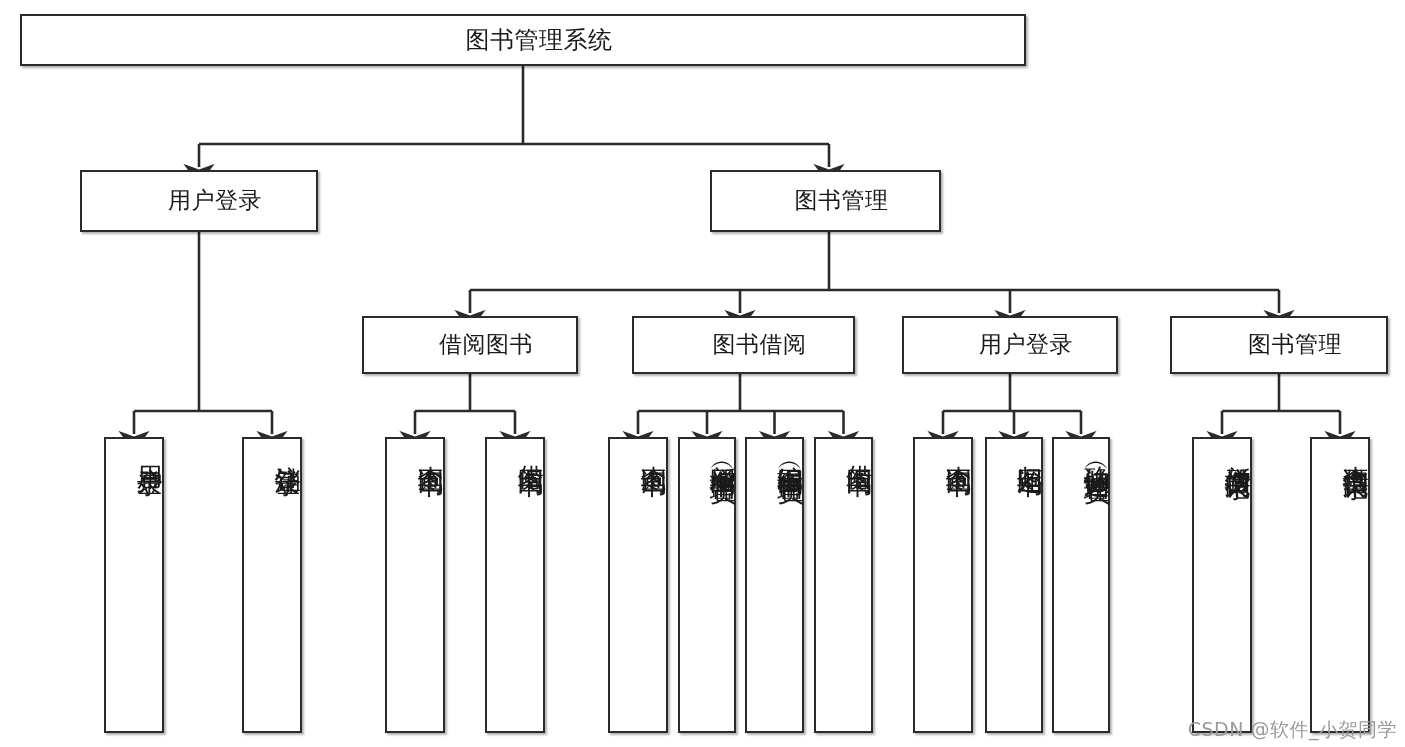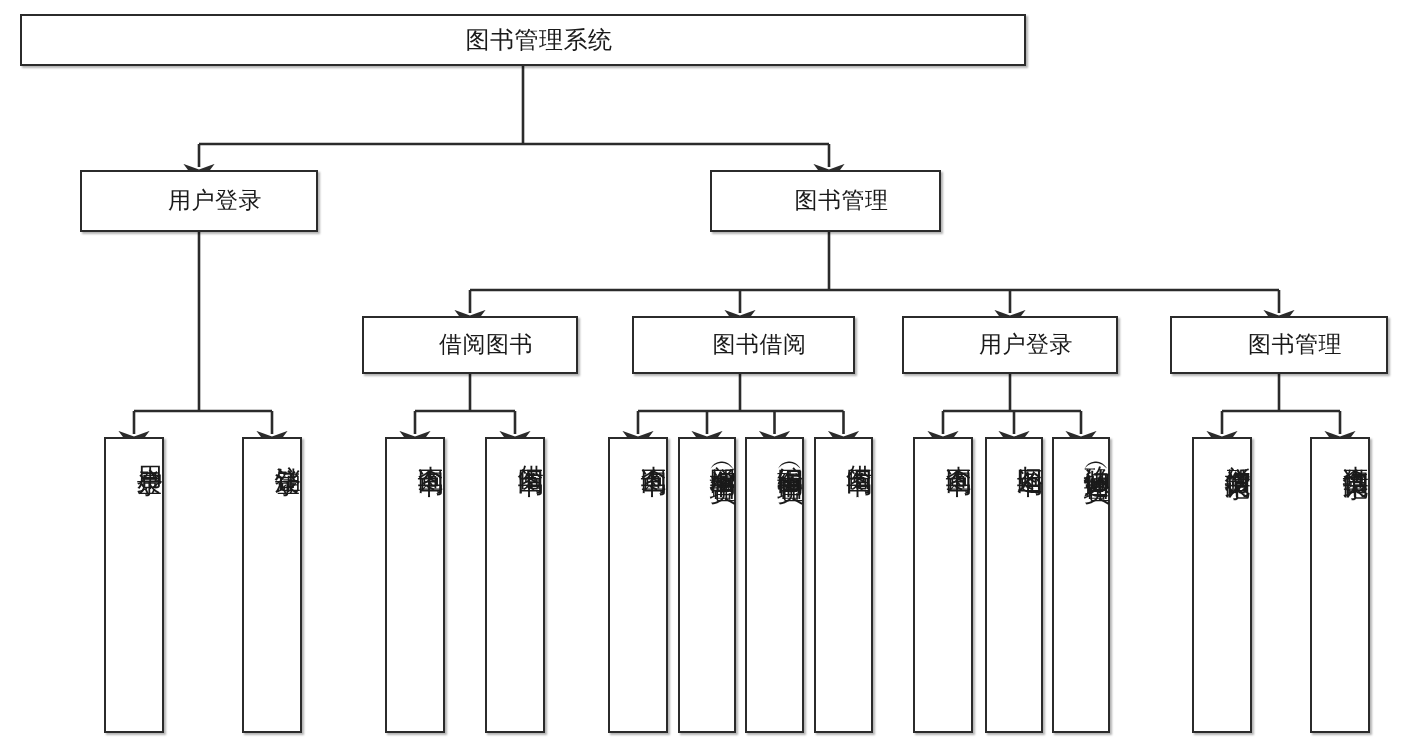--- a/index.html
+++ b/index.html
@@ -185,13 +185,14 @@
         <span class="node-label">确认归还（管理员）</span>
       </div>
       <div class="node vertical" style="left: 1192px; top: 437px; width: 60px; height: 296px;">
         <span class="node-label">新增借阅记录</span>
       </div>
       <div class="node vertical" style="left: 1310px; top: 437px; width: 60px; height: 296px;">
         <span class="node-label">查询借阅记录</span>
       </div>
     </div>
 
+  <div class="watermark">CSDN @软件_小贺同学</div>
 </div>
 
 </body></html>

